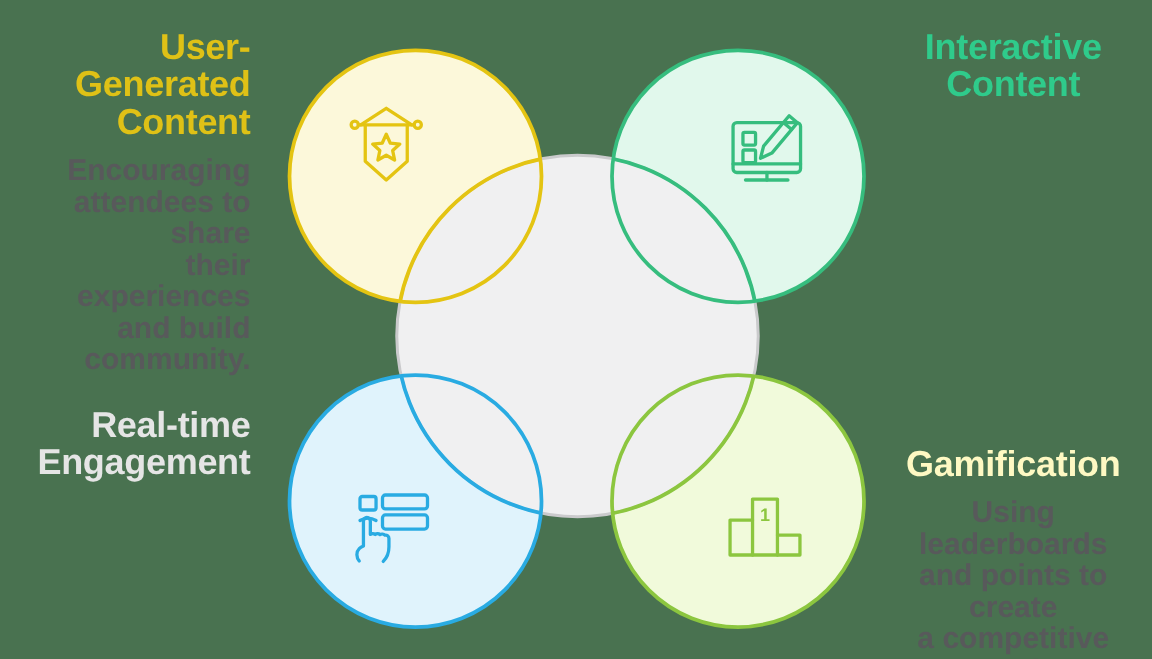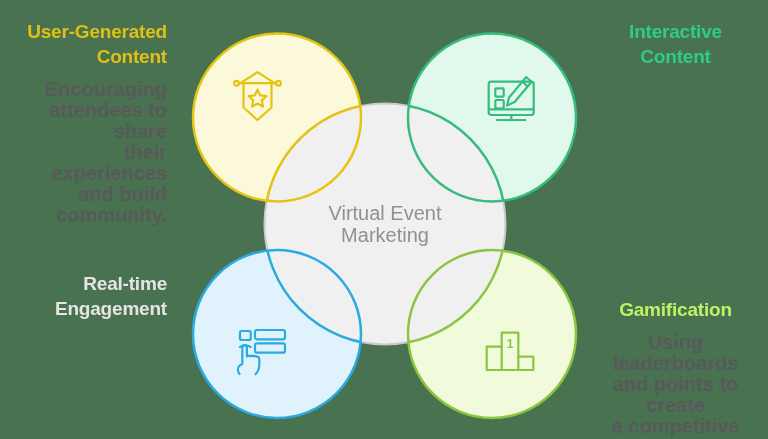--- a/index.html
+++ b/index.html
@@ -13,21 +13,21 @@
     background:#497250;
     overflow:hidden;
   }
   .diagram-svg { position:absolute; left:0; top:0; }
 
   .label-block { position:absolute; }
   .label-block.align-right { text-align:right; }
   .label-block.align-left  { text-align:center; }
 
   .section-title {
-    font-size:19px; line-height:25px; font-weight:700;
+    font-size:24px; line-height:25px; font-weight:700;
     white-space:pre-line; letter-spacing:-0.2px;
   }
   .section-desc {
     margin-top:10px;
     font-size:20px; line-height:21px; font-weight:700;
     color:#58595B; white-space:pre-line;
   }
   .center-label {
     position:absolute; left:285px; top:202px; width:200px;
     text-align:center;
@@ -104,22 +104,20 @@
     </g>
 
     <g transform="translate(486,332)" fill="none" stroke-width="2.2" stroke-linecap="round" stroke-linejoin="round" stroke="#8CC63F">
       <path d="M 0.7,38 L 0.7,14.7 L 15.7,14.7 L 15.7,0.7 L 32.3,0.7 L 32.3,24.7 L 47.3,24.7 L 47.3,38 Z"></path>
       <line x1="15.7" y1="14.7" x2="15.7" y2="38"></line>
       <line x1="32.3" y1="24.7" x2="32.3" y2="38"></line>
       <text x="24" y="15.5" text-anchor="middle" stroke="none" font-family="Liberation Sans, sans-serif" font-size="12" font-weight="700" fill="#8CC63F">1</text>
     </g>
   </svg>
 
-  <div class="center-label">Virtual Event
-Marketing</div>
 
   <div class="label-block align-right" style="left:20px; top:19px; width:147px;">
     <div class="section-title" style="color: rgb(223, 193, 22);">User-Generated
 Content</div>
     <div class="section-desc">Encouraging
 attendees to share
 their experiences
 and build
 community.</div>
   </div>
@@ -128,20 +126,20 @@
     <div class="section-title" style="color: rgb(47, 203, 139);">Interactive
 Content</div>
   </div>
 
   <div class="label-block align-right" style="left:20px; top:271px; width:147px;">
     <div class="section-title" style="color: #e5e5e5;">Real-time
 Engagement</div>
   </div>
 
   <div class="label-block align-left" style="left:603px; top:297px; width:145px;">
-    <div class="section-title" style="color: #bef264;">Gamification</div>
+    <div class="section-title" style="color: #fef9c3;">Gamification</div>
     <div class="section-desc">Using leaderboards
 and points to create
 a competitive and
 fun environment.</div>
   </div>
 
 </div>
 
 </body></html>

